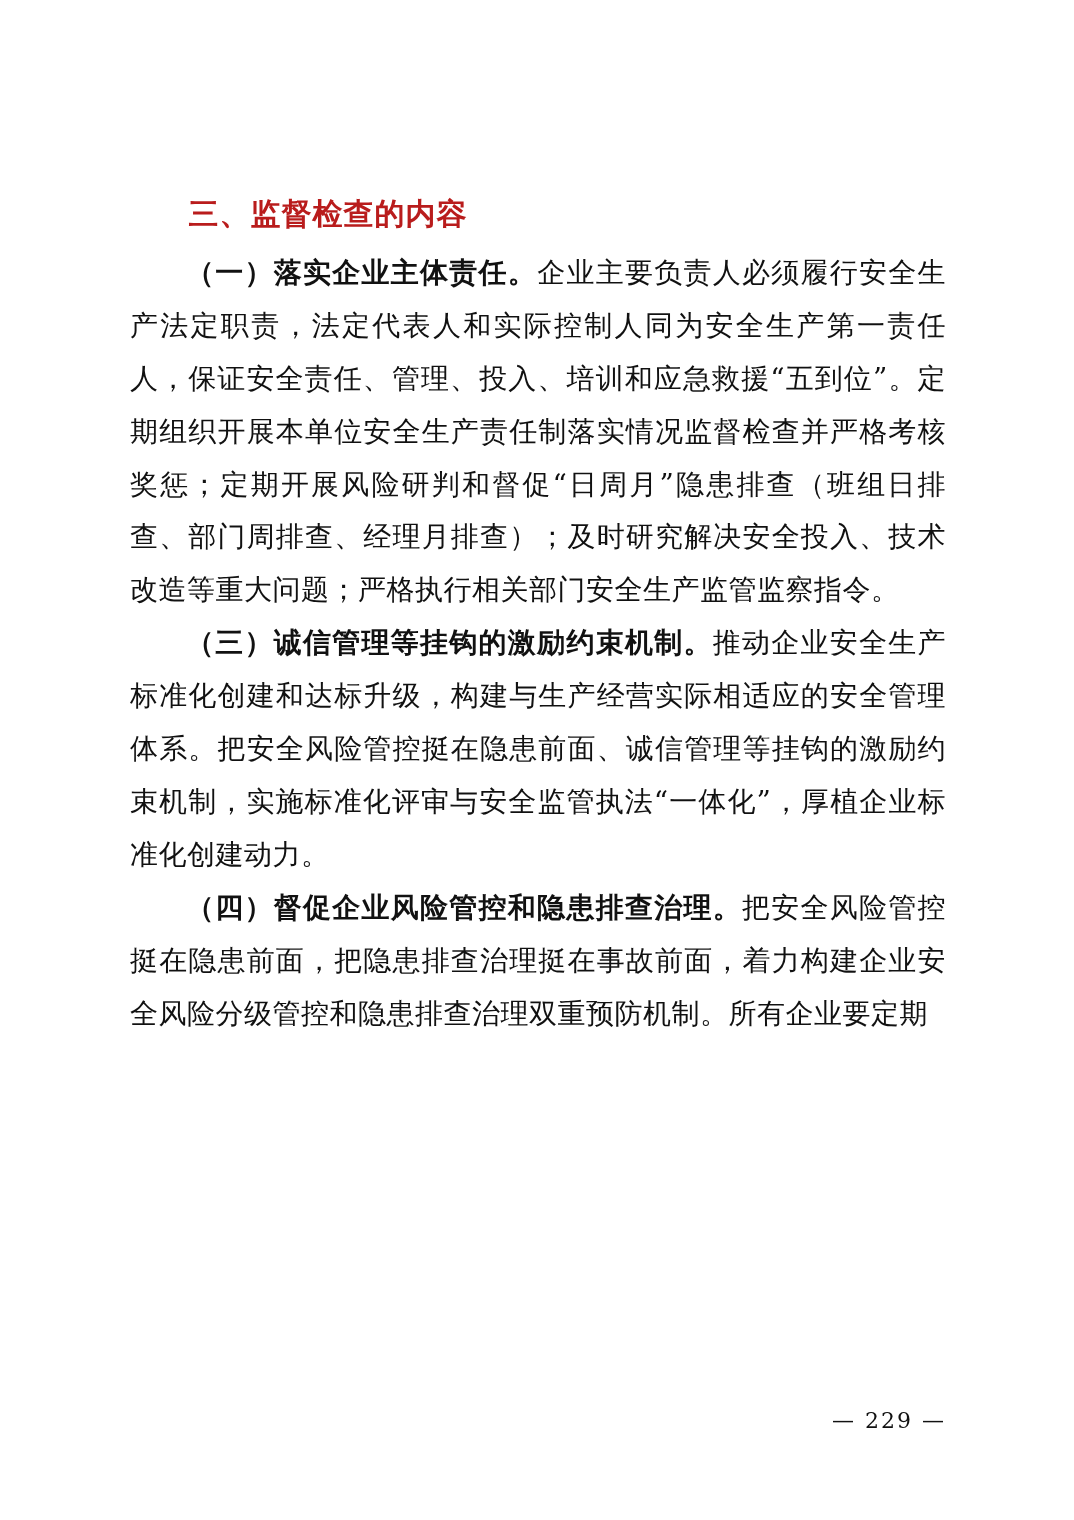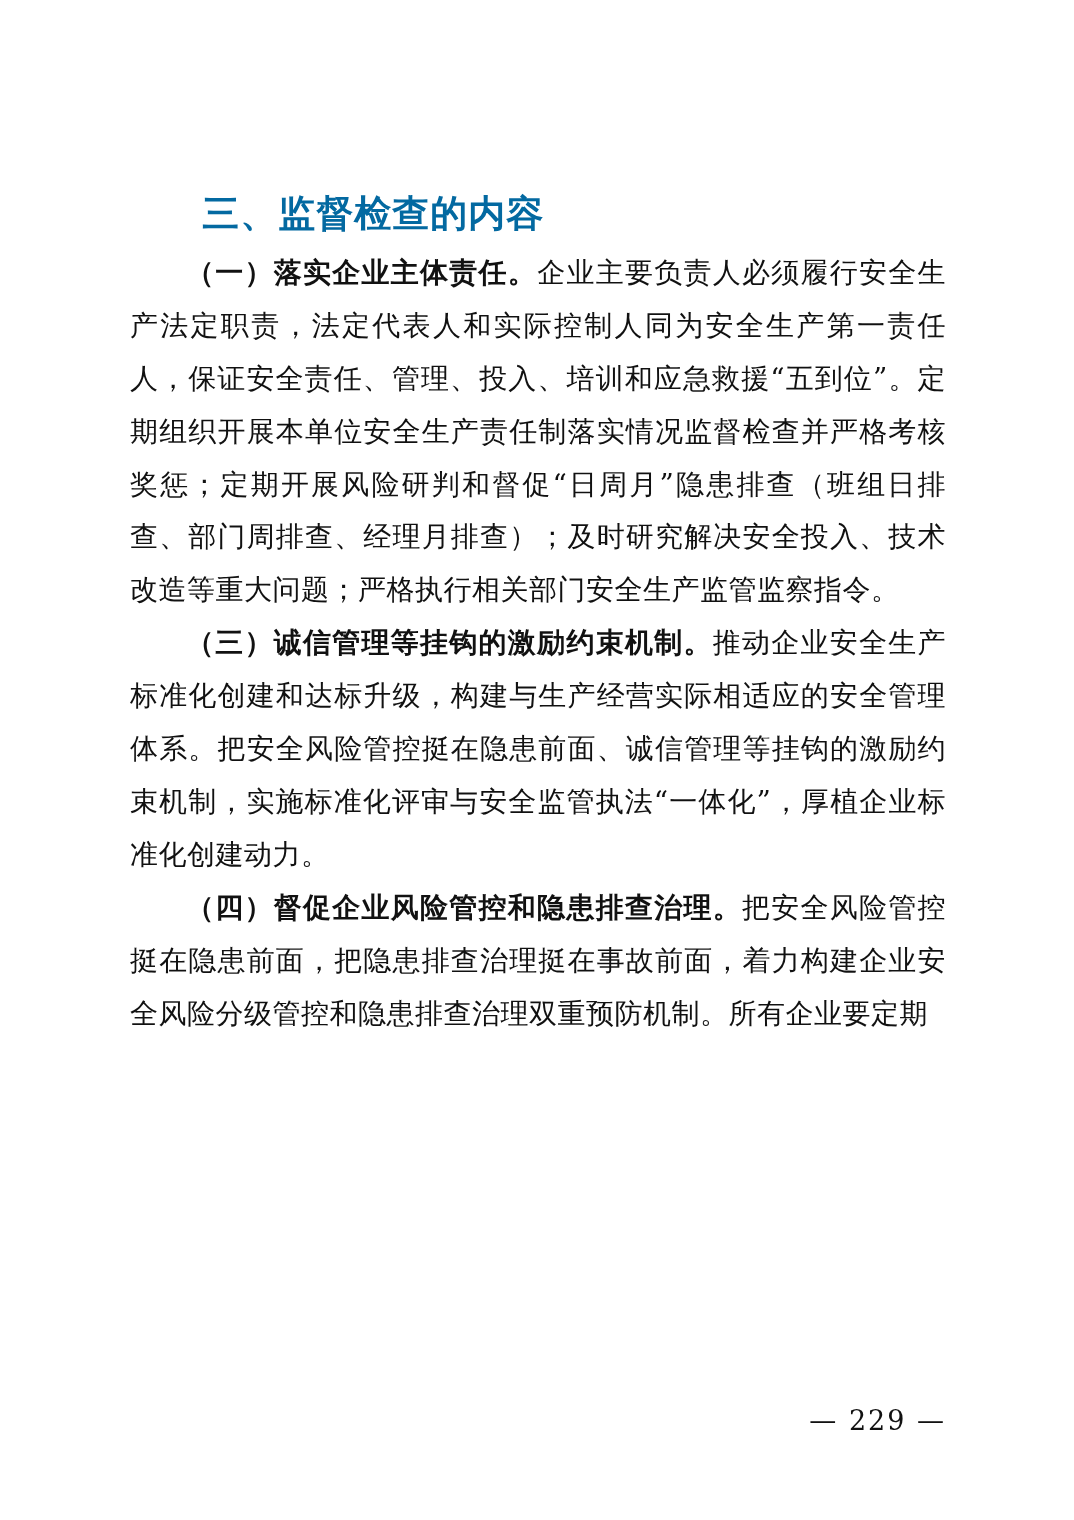--- a/index.html
+++ b/index.html
@@ -31,33 +31,33 @@
     text-indent: 2em;
     font-family: "DejaVu Serif", serif;
     font-weight: normal;
     letter-spacing: 0.5px;
   }
   .para .lead {
     font-weight: bold;
   }
   .heading {
     margin: 2px 0 6px 0;
-    font-size: 37px;
+    font-size: 30px;
     line-height: 52.9px;
     text-indent: 1.95em;
     font-family: "Liberation Sans", sans-serif;
     font-weight: bold;
-    color: #0369a1;
+    color: #b91c1c;
     letter-spacing: 1px;
   }
   .footer {
     position: absolute;
     top: 1403px;
     right: 128px;
-    font-size: 27px;
+    font-size: 22px;
     line-height: 36px;
     font-family: "DejaVu Serif", serif;
     color: #111111;
     letter-spacing: 2px;
   }
 </style>
 </head>
 <body>
 
 <div class="page">

